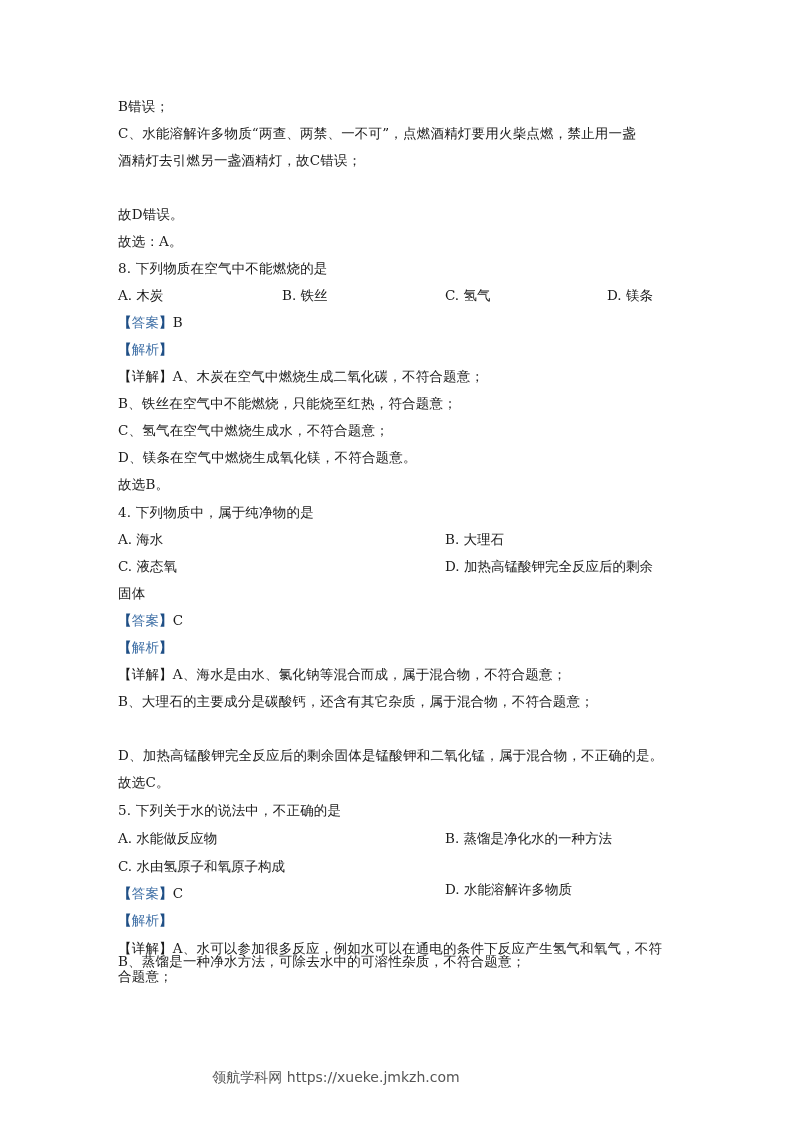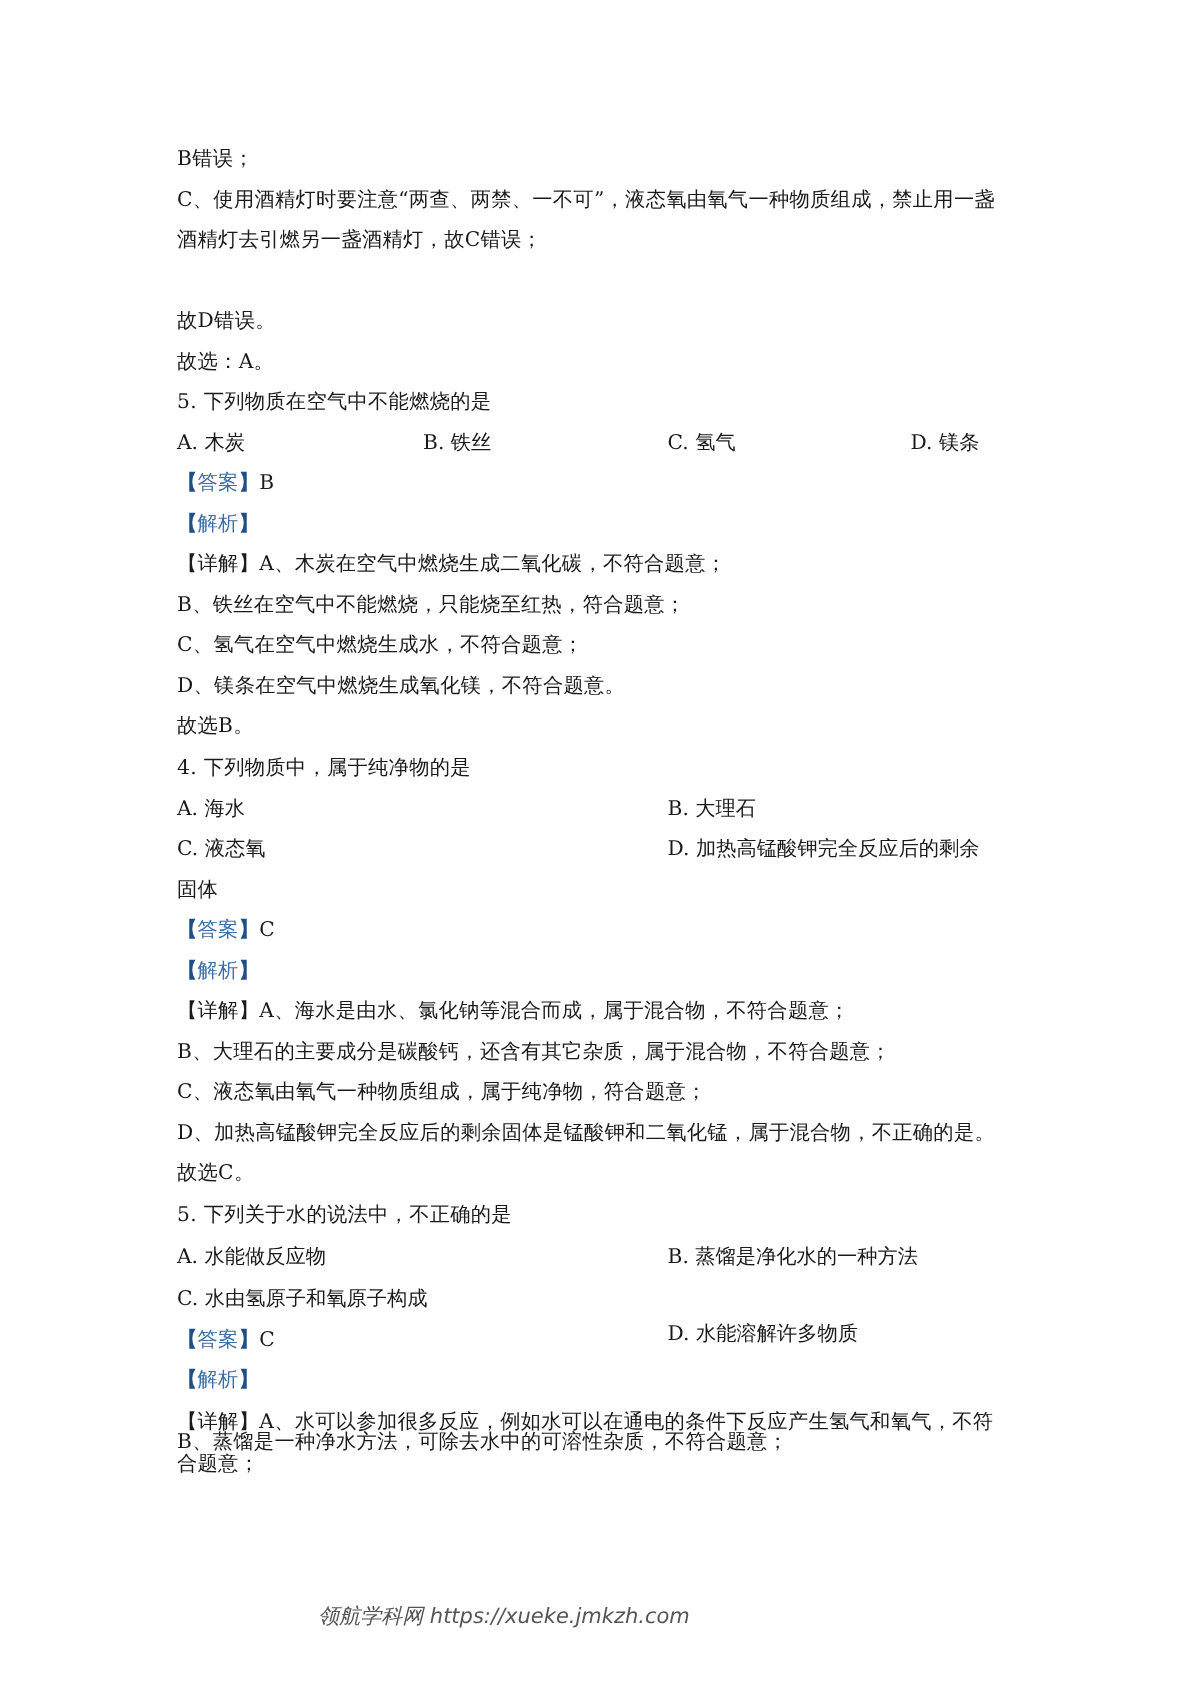--- a/index.html
+++ b/index.html
@@ -46,35 +46,34 @@
     }
     .footer {
       position: absolute;
       top: 1069px;
       left: 0;
       width: 672px;
       text-align: center;
       font-family: "DejaVu Sans", "Liberation Sans", sans-serif;
       font-size: 14px;
       color: #555555;
-      font-style: italic;
     }
   </style>
 </head>
 <body>
 
 <div class="page">
 
   <div class="line" style="top:97px">B错误；</div>
-  <div class="line" style="top:124px">C、使用酒精灯时要注意“两查、两禁、一不可”，液态氧由氧气一种物质组成，禁止用一盏</div>
+  <div class="line" style="top:124px">C、水能溶解许多物质“两查、两禁、一不可”，点燃酒精灯要用火柴点燃，禁止用一盏</div>
   <div class="line" style="top:151px">酒精灯去引燃另一盏酒精灯，故C错误；</div>
   <div class="line" style="top:205px">故D错误。</div>
   <div class="line" style="top:232px">故选：A。</div>
 
-  <div class="line" style="top:259px">5. 下列物质在空气中不能燃烧的是</div>
+  <div class="line" style="top:259px">8. 下列物质在空气中不能燃烧的是</div>
   <div class="opt" style="top:286px; left:118px">A. 木炭</div>
   <div class="opt" style="top:286px; left:282px">B. 铁丝</div>
   <div class="opt" style="top:286px; left:445px">C. 氢气</div>
   <div class="opt" style="top:286px; left:607px">D. 镁条</div>
   <div class="line" style="top:313px">
     <span class="tag"><span class="br">【</span><span>答案</span><span class="br">】</span></span><span>B</span>
   </div>
   <div class="line" style="top:340px">
     <span class="tag"><span class="br">【</span><span>解析</span><span class="br">】</span></span>
   </div>
@@ -95,21 +94,20 @@
   <div class="line" style="top:611px">
     <span class="tag"><span class="br">【</span><span>答案</span><span class="br">】</span></span><span>C</span>
   </div>
   <div class="line" style="top:638px">
     <span class="tag"><span class="br">【</span><span>解析</span><span class="br">】</span></span>
   </div>
   <div class="line" style="top:665px">
     <span><span>【</span><span>详解</span><span>】</span></span><span>A、海水是由水、氯化钠等混合而成，属于混合物，不符合题意；</span>
   </div>
   <div class="line" style="top:692px">B、大理石的主要成分是碳酸钙，还含有其它杂质，属于混合物，不符合题意；</div>
-  <div class="line" style="top:719px">C、液态氧由氧气一种物质组成，属于纯净物，符合题意；</div>
   <div class="line" style="top:746px">D、加热高锰酸钾完全反应后的剩余固体是锰酸钾和二氧化锰，属于混合物，不正确的是。</div>
   <div class="line" style="top:773px">故选C。</div>
 
   <div class="line" style="top:801px">5. 下列关于水的说法中，不正确的是</div>
   <div class="opt" style="top:829px; left:118px">A. 水能做反应物</div>
   <div class="opt" style="top:829px; left:445px">B. 蒸馏是净化水的一种方法</div>
   <div class="opt" style="top:857px; left:118px">C. 水由氢原子和氧原子构成</div>
   <div class="opt" style="top:880px; left:445px">D. 水能溶解许多物质</div>
   <div class="line" style="top:884px">
     <span class="tag"><span class="br">【</span><span>答案</span><span class="br">】</span></span><span>C</span>

